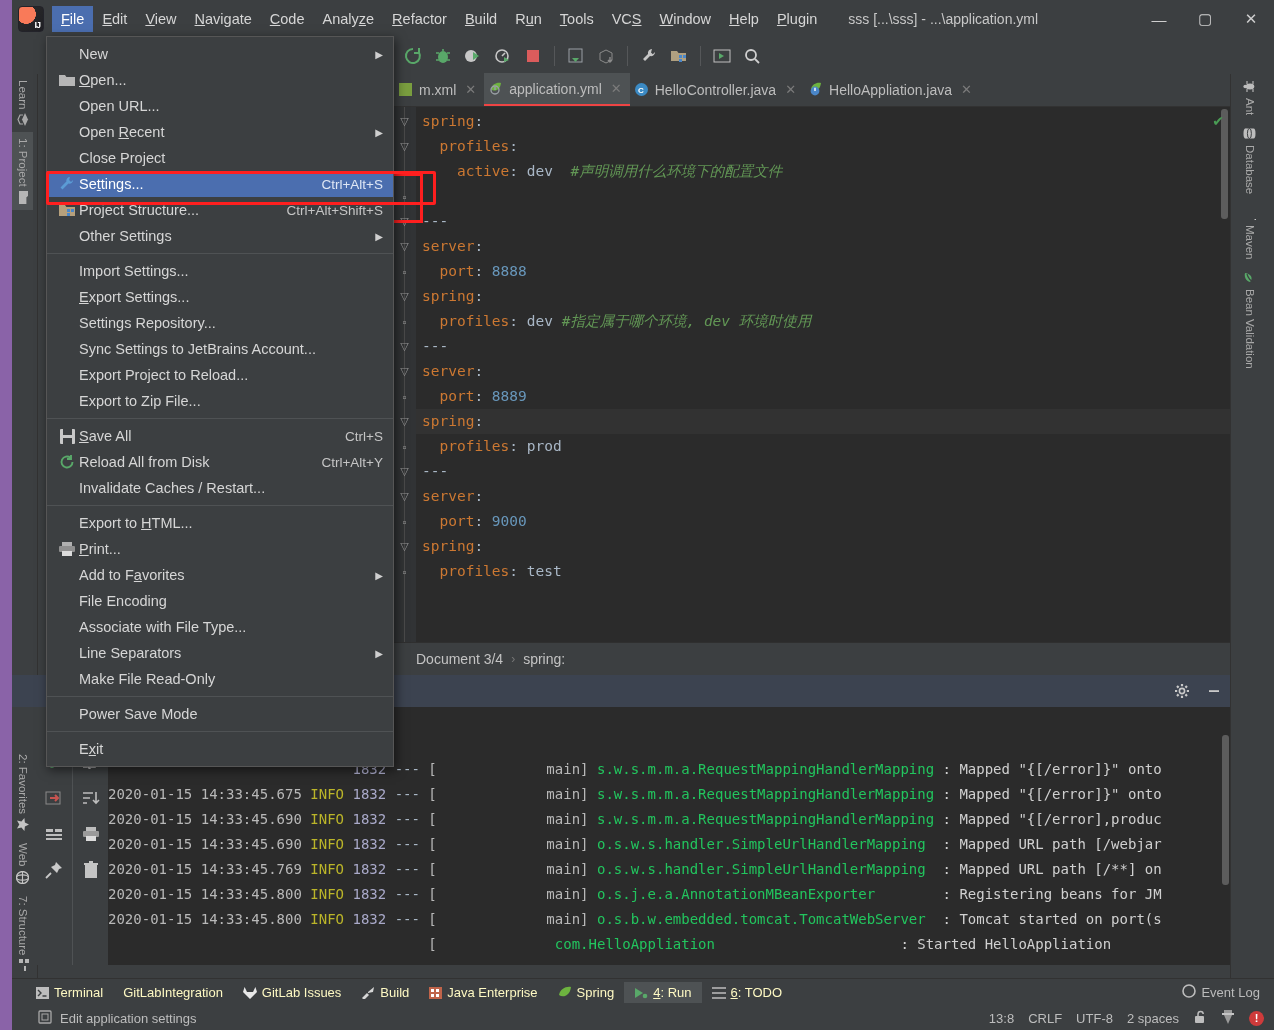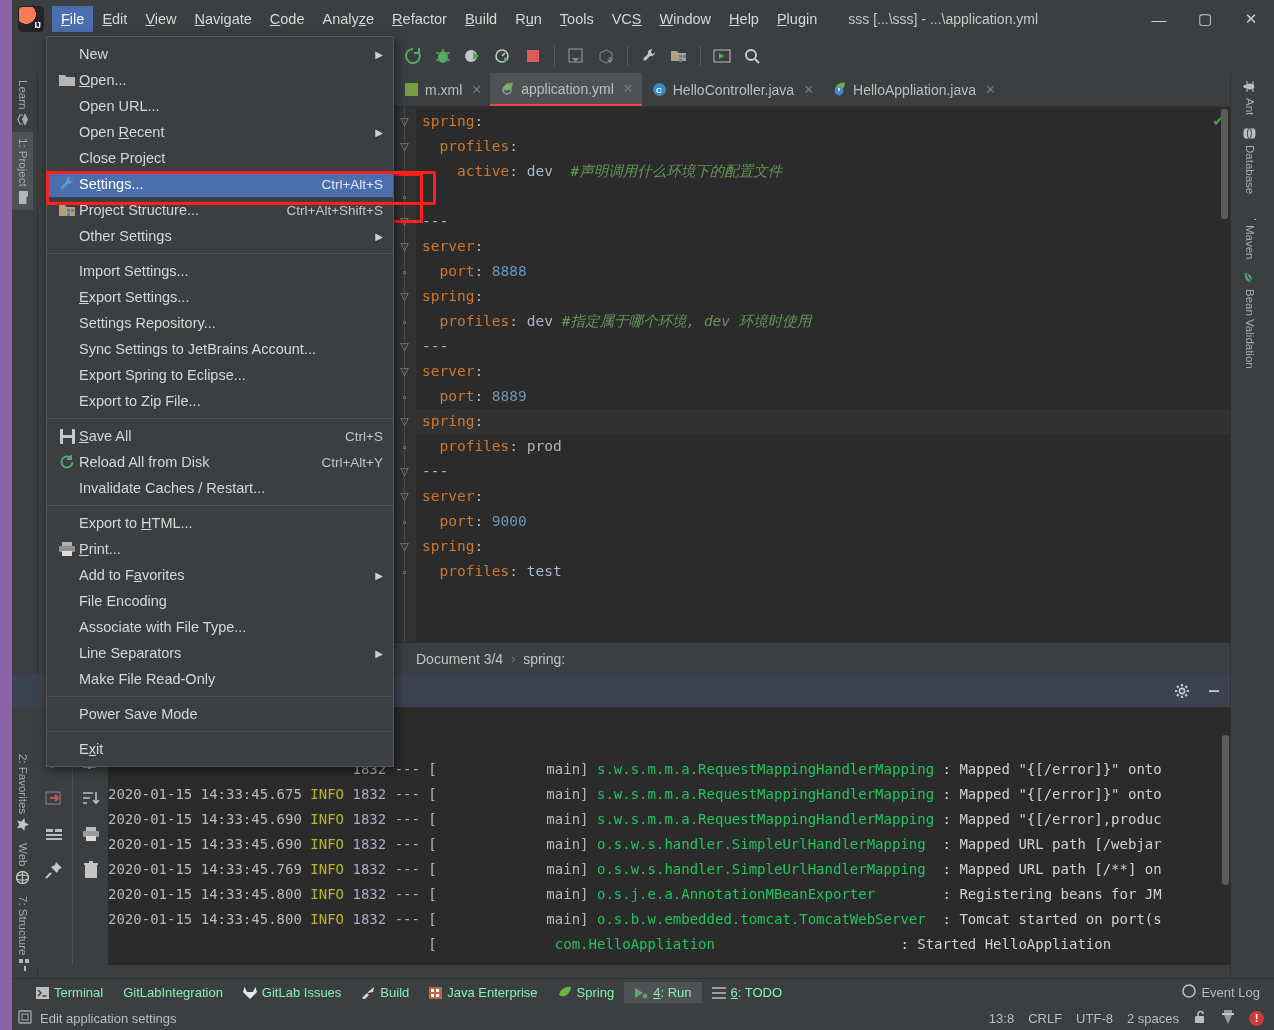--- a/index.html
+++ b/index.html
@@ -75,21 +75,21 @@
   .ico-sq { display:inline-block; width:13px; height:13px; }
 
   
   .tabs {
     position:absolute; left:394px; top:74px; right:44px; height:33px;
     background:#3c3f41; display:flex; align-items:flex-end;
     border-bottom:1px solid #323232;
   }
   .tab {
     height:33px; display:flex; align-items:center; gap:6px;
-    padding:0 8px 0 10px; font-size:14px; color:#bdbdbd; white-space:nowrap;
+    padding:0 8px 0 4px; font-size:14px; color:#bdbdbd; white-space:nowrap;
   }
   .tab.sel { background:#4e5254; border-bottom:2px solid #ef4444; }
   .tab .x { color:#7b7b7b; font-size:13px; margin-left:3px; }
   .tab-ico { width:15px; height:15px; flex:none; }
 
   
   .editor {
     position:absolute; left:394px; top:107px; right:44px; height:535px;
     background:#2b2b2b; overflow:hidden;
   }
@@ -176,29 +176,29 @@
   }
 
   
   .botbar {
     position:absolute; left:12px; right:0; bottom:24px; height:28px;
     background:#3c3f41; display:flex; align-items:center; padding-left:14px;
     border-top:1px solid #323232;
   }
   .bot-btn {
     display:flex; align-items:center; gap:5px; padding:3px 10px;
-    font-size:13px; color:#86efac; white-space:nowrap;text-align:center;
+    font-size:13px; color:#fef9c3; white-space:nowrap;text-align:center;
   }
   .bot-btn.sel { background:#4e5254; }
   .bot-right { margin-left:auto; display:flex; align-items:center; padding-right:14px; }
 
   
   .statusbar {
     position:absolute; left:12px; right:0; bottom:0; height:24px;
-    background:#3c3f41; display:flex; align-items:center; padding-left:6px;
+    background:#3c3f41; display:flex; align-items:center; padding-left:26px;
     font-size:13px; color:#bdbdbd;
   }
   .sb-left { display:flex; align-items:center; gap:8px; }
   .sb-right { margin-left:auto; display:flex; align-items:center; gap:14px; padding-right:10px; }
   .sb-err {
     width:15px; height:15px; border-radius:50%; background:#cf3b3b;
     display:flex; align-items:center; justify-content:center;
     color:#fff; font-size:11px; font-weight:bold;
   }
 
@@ -761,21 +761,21 @@
       <div class="fm-row">
         <span class="fm-ico"></span>
         <span class="fm-lbl">Settings Repository...</span>
       </div>
       <div class="fm-row">
         <span class="fm-ico"></span>
         <span class="fm-lbl">Sync Settings to JetBrains Account...</span>
       </div>
       <div class="fm-row">
         <span class="fm-ico"></span>
-        <span class="fm-lbl">Export Spring to Eclipse...</span>
+        <span class="fm-lbl">Export Project to Reload...</span>
       </div>
       <div class="fm-row">
         <span class="fm-ico"></span>
         <span class="fm-lbl">Export to Zip File...</span>
       </div>
       <div class="fm-sep"></div>
       <div class="fm-row">
         <span class="fm-ico">
           <svg width="15" height="15" viewBox="0 0 15 15">
             <rect x="0" y="0" width="15" height="15" rx="1" fill="#c8c8c8"></rect>

